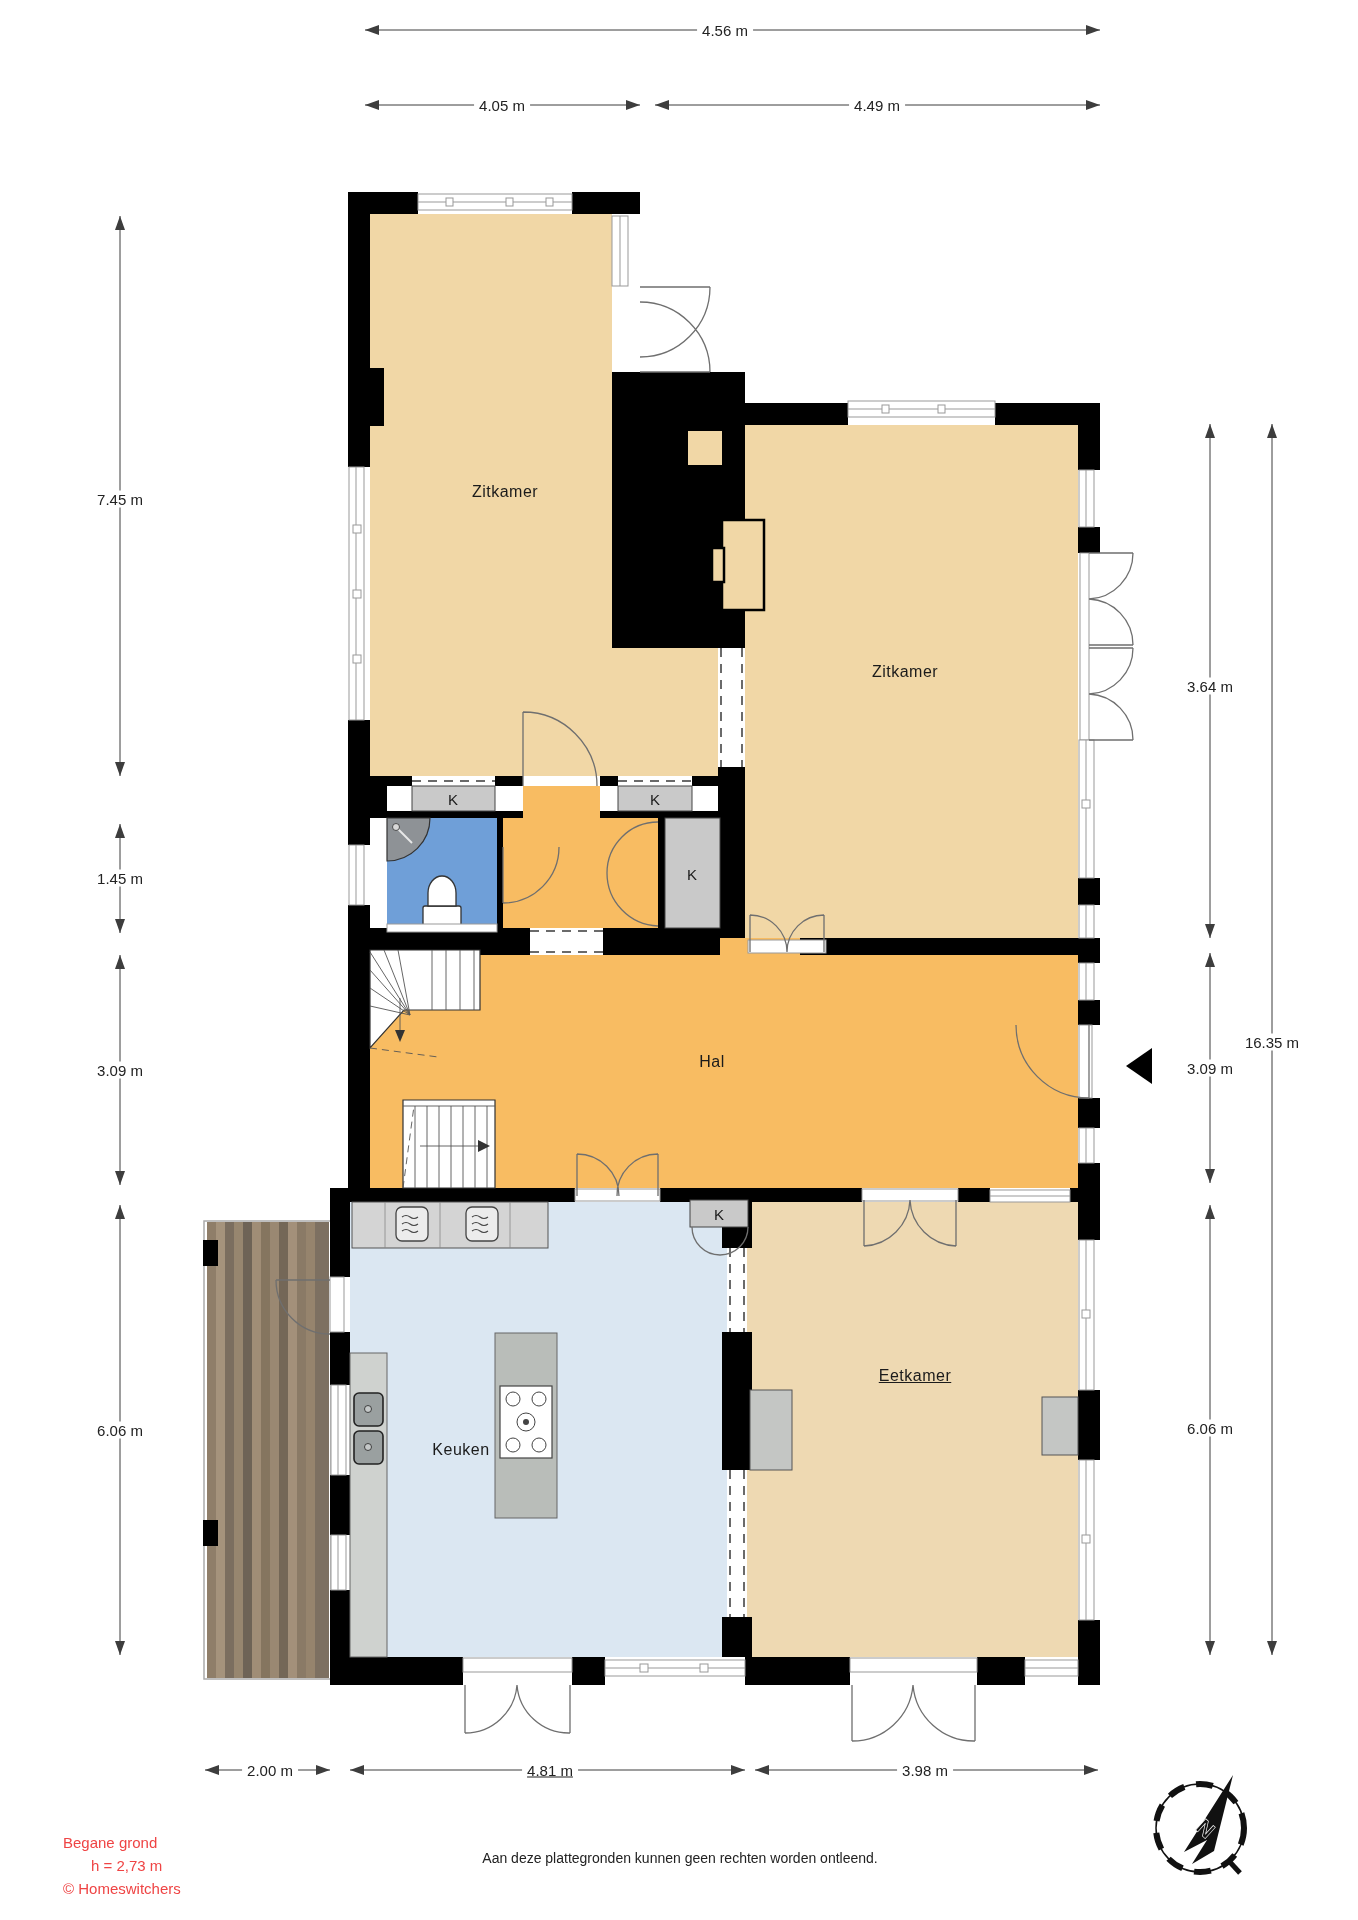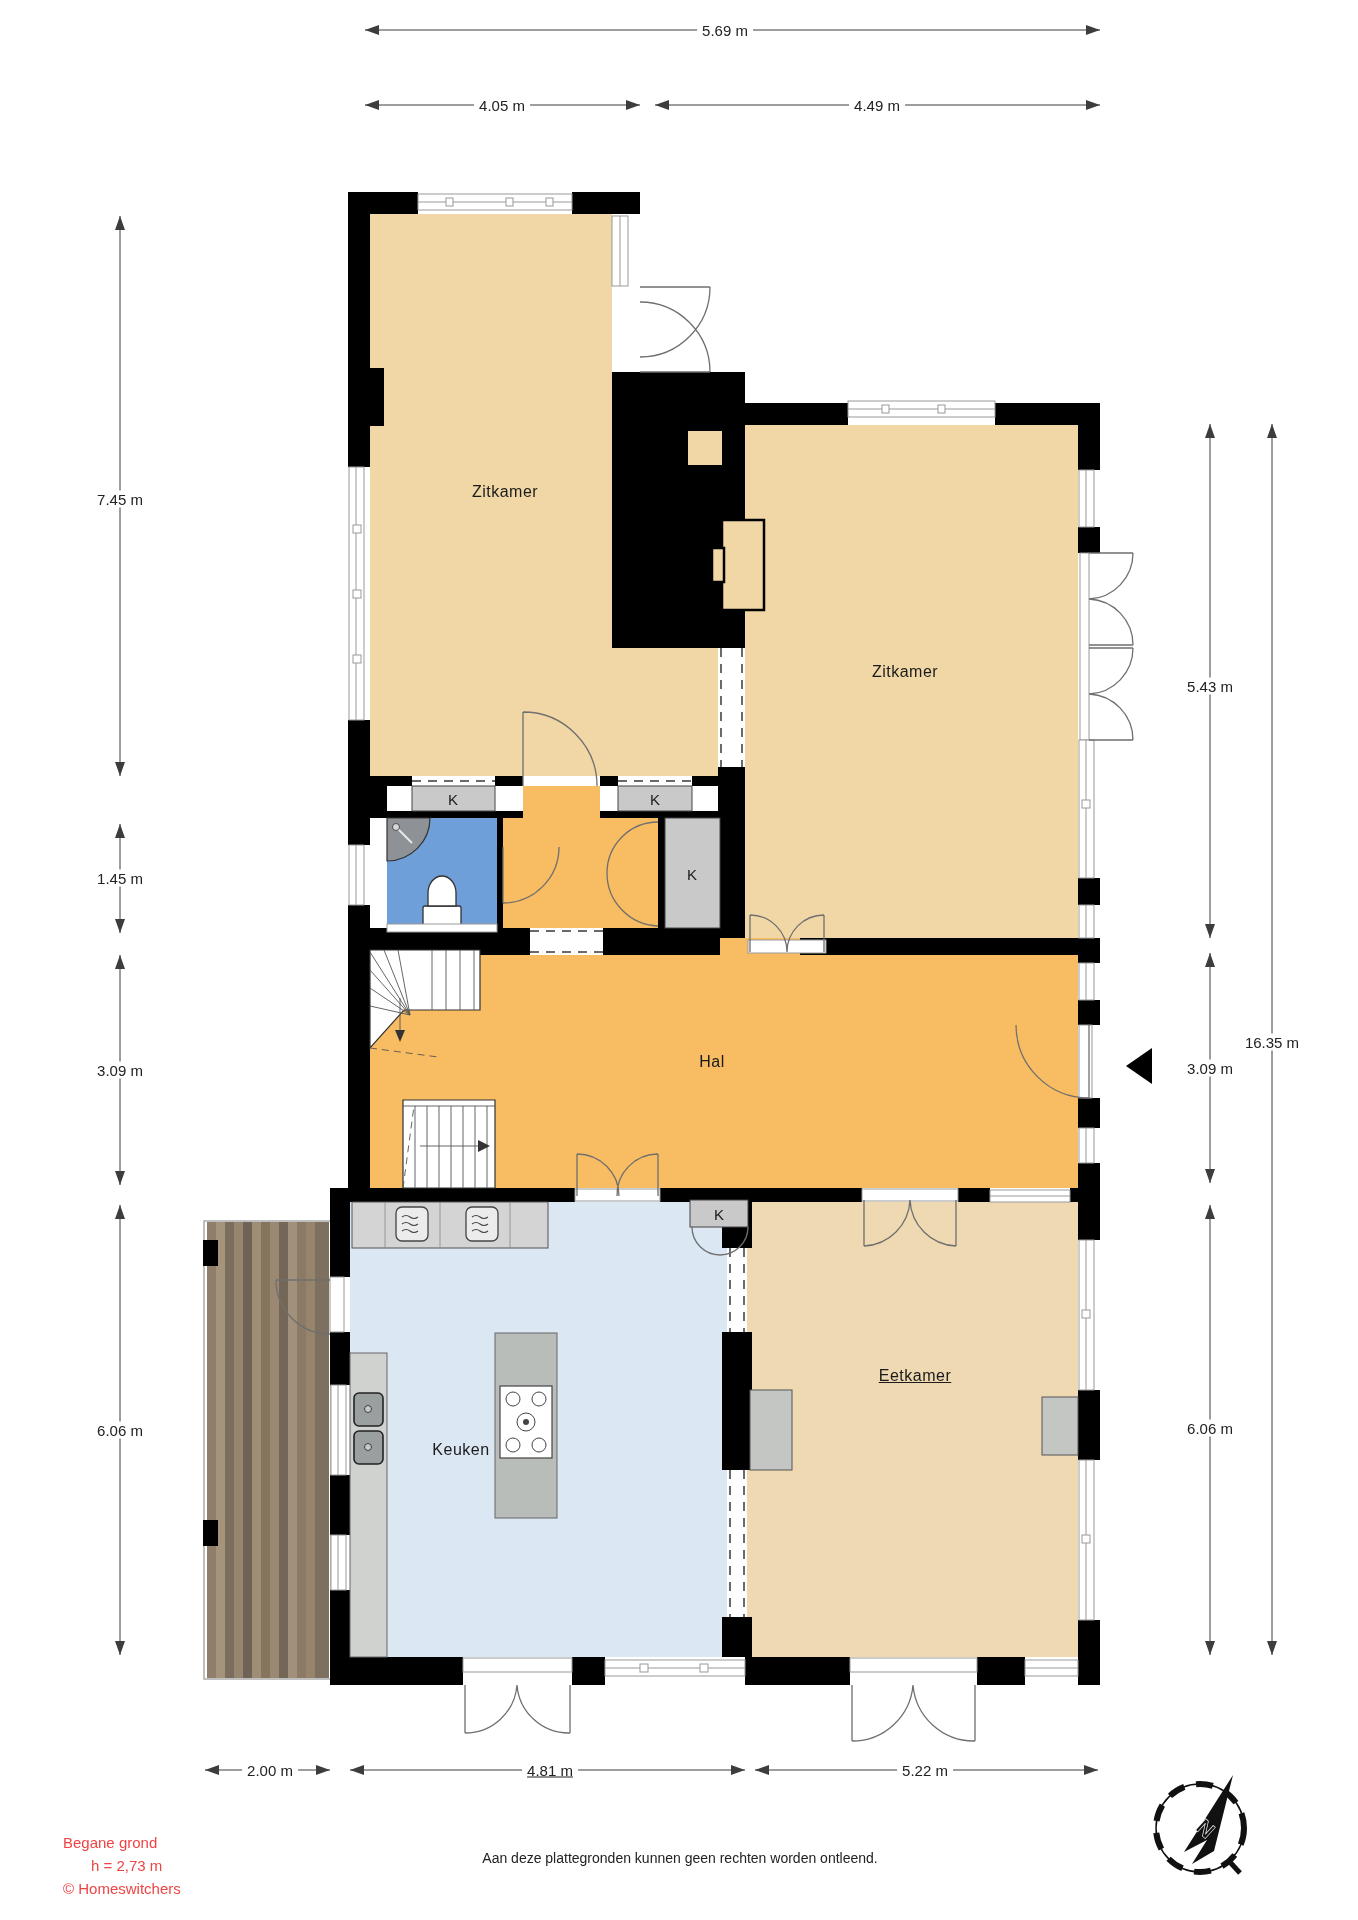--- a/index.html
+++ b/index.html
@@ -381,33 +381,33 @@
   <div class="lbl" style="left:905px;top:672px;">Zitkamer</div>
   <div class="lbl" style="left:712px;top:1062px;">Hal</div>
   <div class="lbl" style="left:461px;top:1450px;">Keuken</div>
   <div class="lbl" style="left:915px;top:1376px;text-decoration:underline;">Eetkamer</div>
 
   <div class="klbl" style="left:453px;top:799px;">K</div>
   <div class="klbl" style="left:655px;top:799px;">K</div>
   <div class="klbl" style="left:692px;top:874px;">K</div>
   <div class="klbl" style="left:719px;top:1214px;">K</div>
 
-  <div class="dim" style="left:725px;top:30px;">5.69 m</div>
+  <div class="dim" style="left:725px;top:30px;">4.56 m</div>
   <div class="dim" style="left:502px;top:105px;">4.05 m</div>
   <div class="dim" style="left:877px;top:105px;">4.49 m</div>
   <div class="dim" style="left:120px;top:499px;">7.45 m</div>
   <div class="dim" style="left:120px;top:878px;text-align:right;">1.45 m</div>
   <div class="dim" style="left:120px;top:1070px;">3.09 m</div>
   <div class="dim" style="left:120px;top:1430px;">6.06 m</div>
-  <div class="dim" style="left:1210px;top:686px;">5.43 m</div>
+  <div class="dim" style="left:1210px;top:686px;">3.64 m</div>
   <div class="dim" style="left:1210px;top:1068px;">3.09 m</div>
   <div class="dim" style="left:1210px;top:1428px;">6.06 m</div>
   <div class="dim" style="left:1272px;top:1042px;">16.35 m</div>
   <div class="dim" style="left:270px;top:1770px;">2.00 m</div>
   <div class="dim" style="left:550px;top:1770px;text-decoration:underline;">4.81 m</div>
-  <div class="dim" style="left:925px;top:1770px;">5.22 m</div>
+  <div class="dim" style="left:925px;top:1770px;">3.98 m</div>
 
   <div class="foot" style="left:63px;top:1834px;">Begane grond</div>
   <div class="foot" style="left:63px;top:1857px;padding-left:28px;">h = 2,73 m</div>
   <div class="foot" style="left:63px;top:1880px;">© Homeswitchers</div>
   <div class="foot-center" style="left:680px;top:1850px;">Aan deze plattegronden kunnen geen rechten worden ontleend.</div>
 
 </div>
 
 </body></html>

